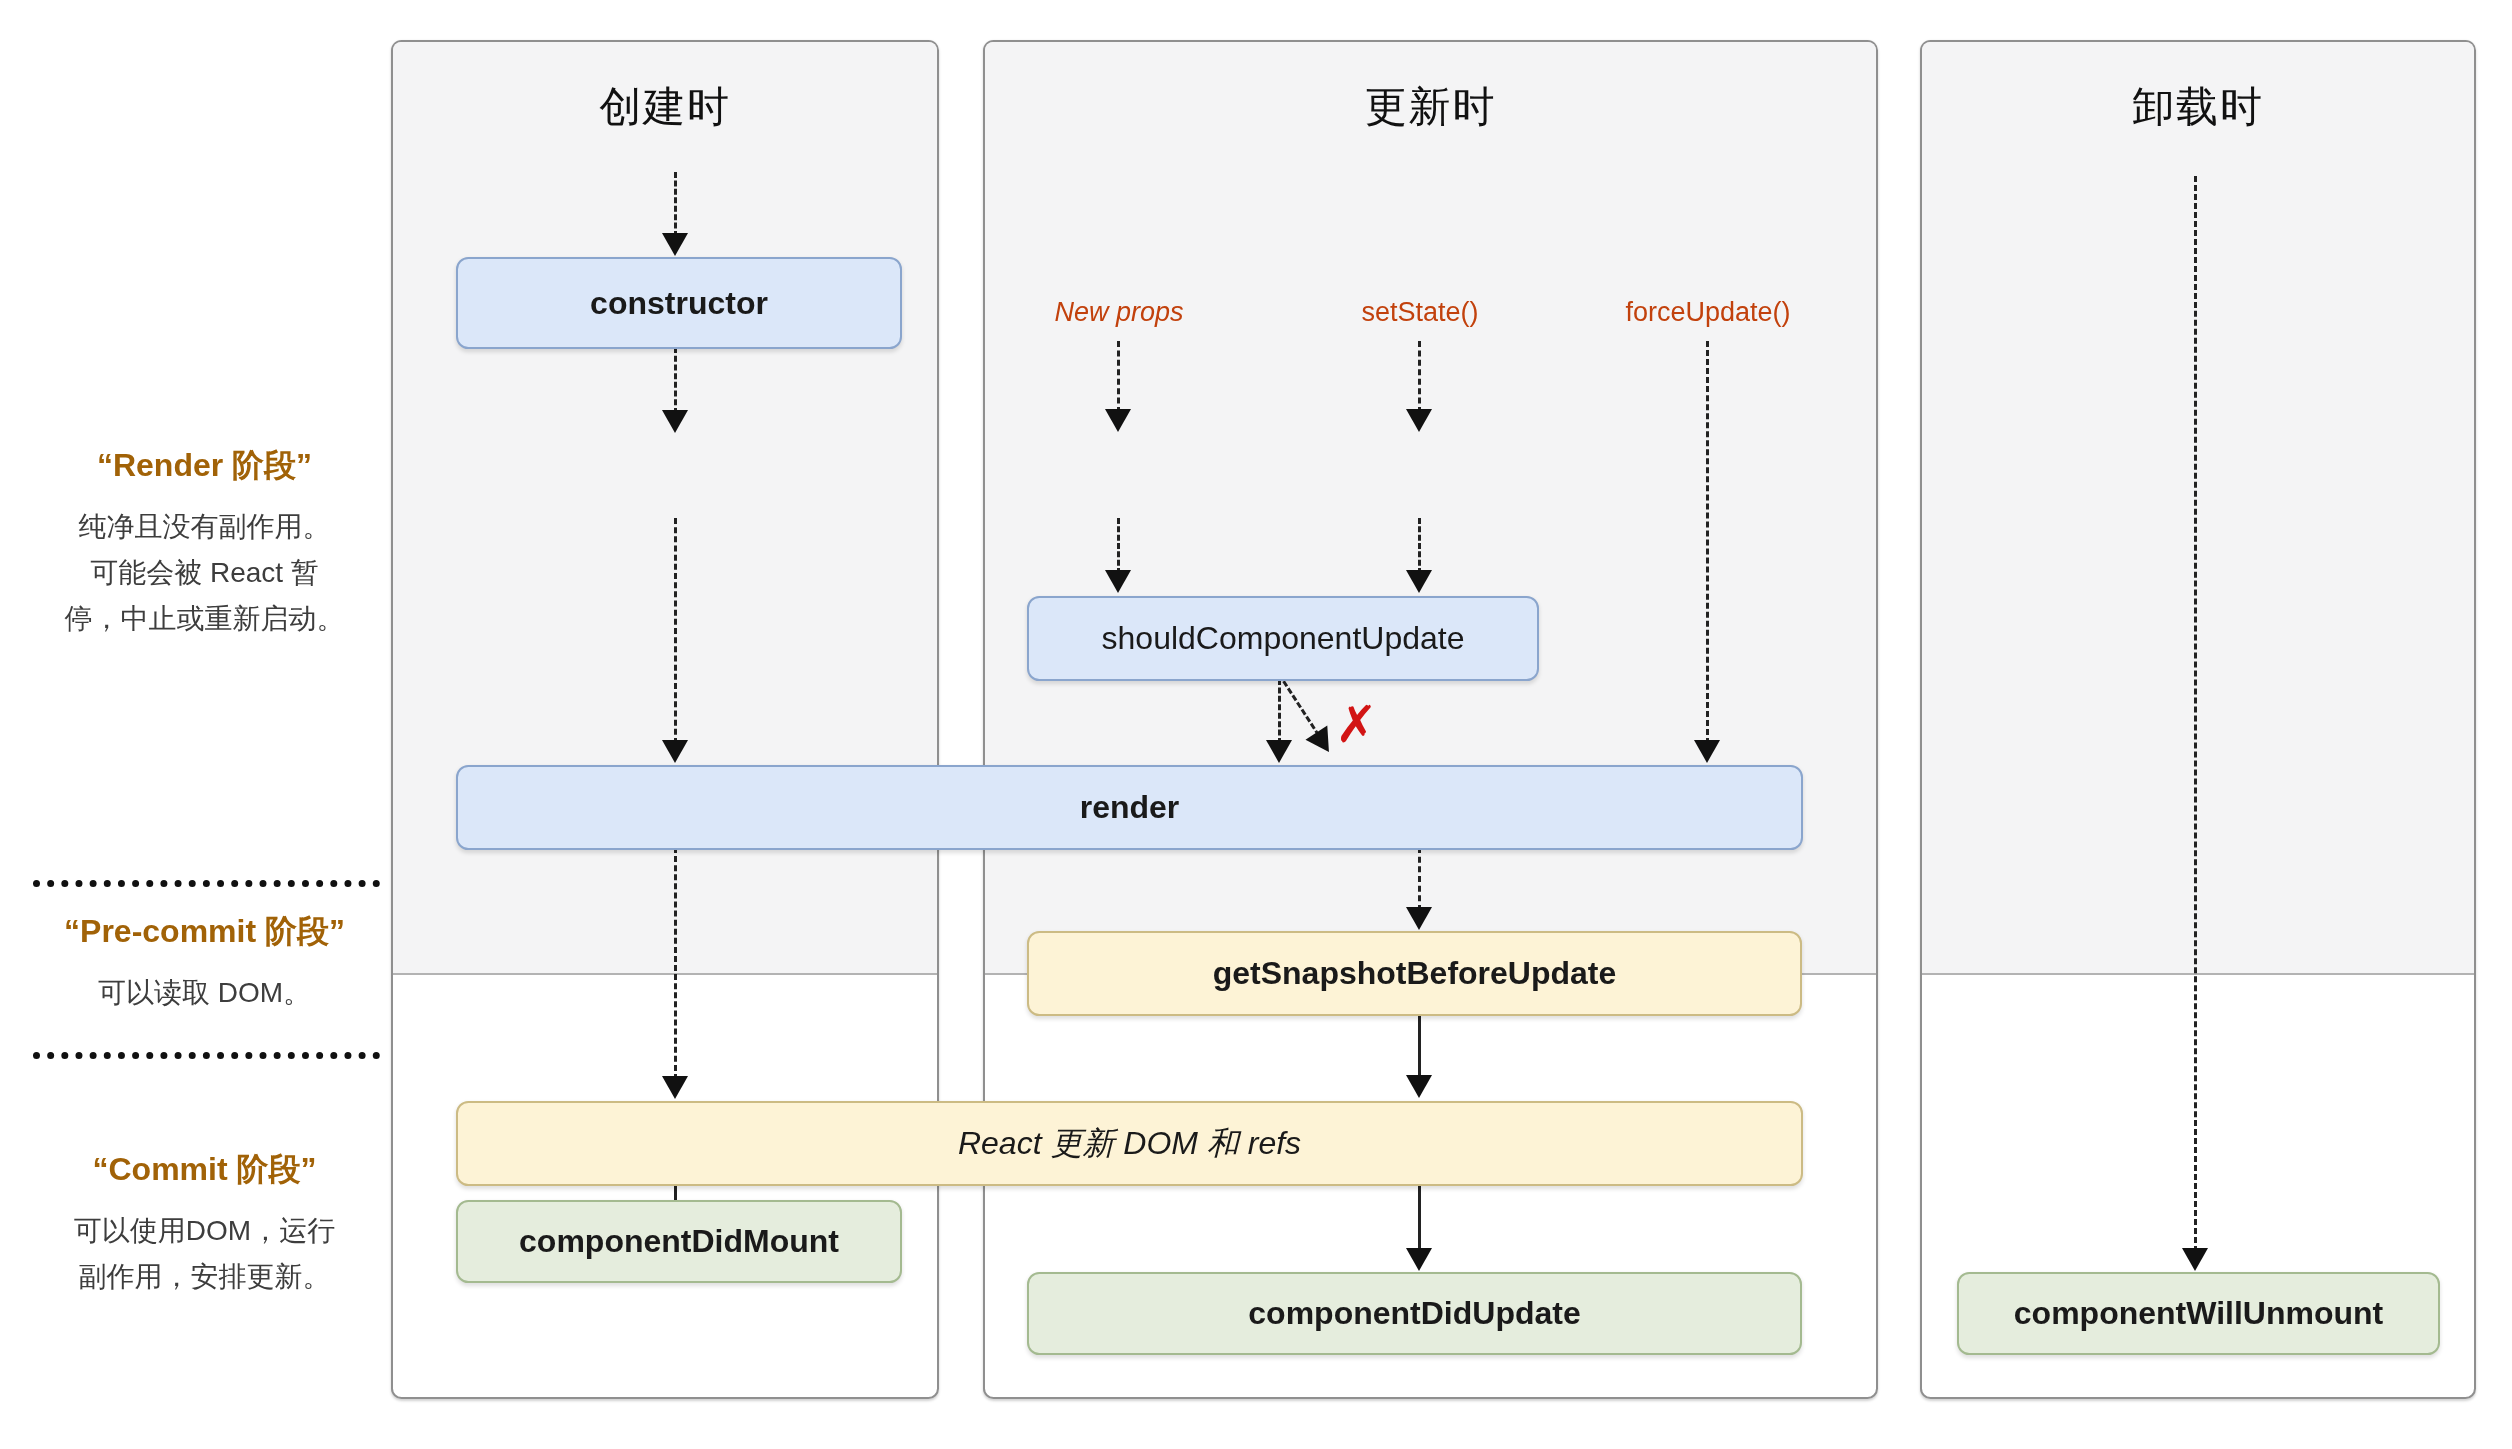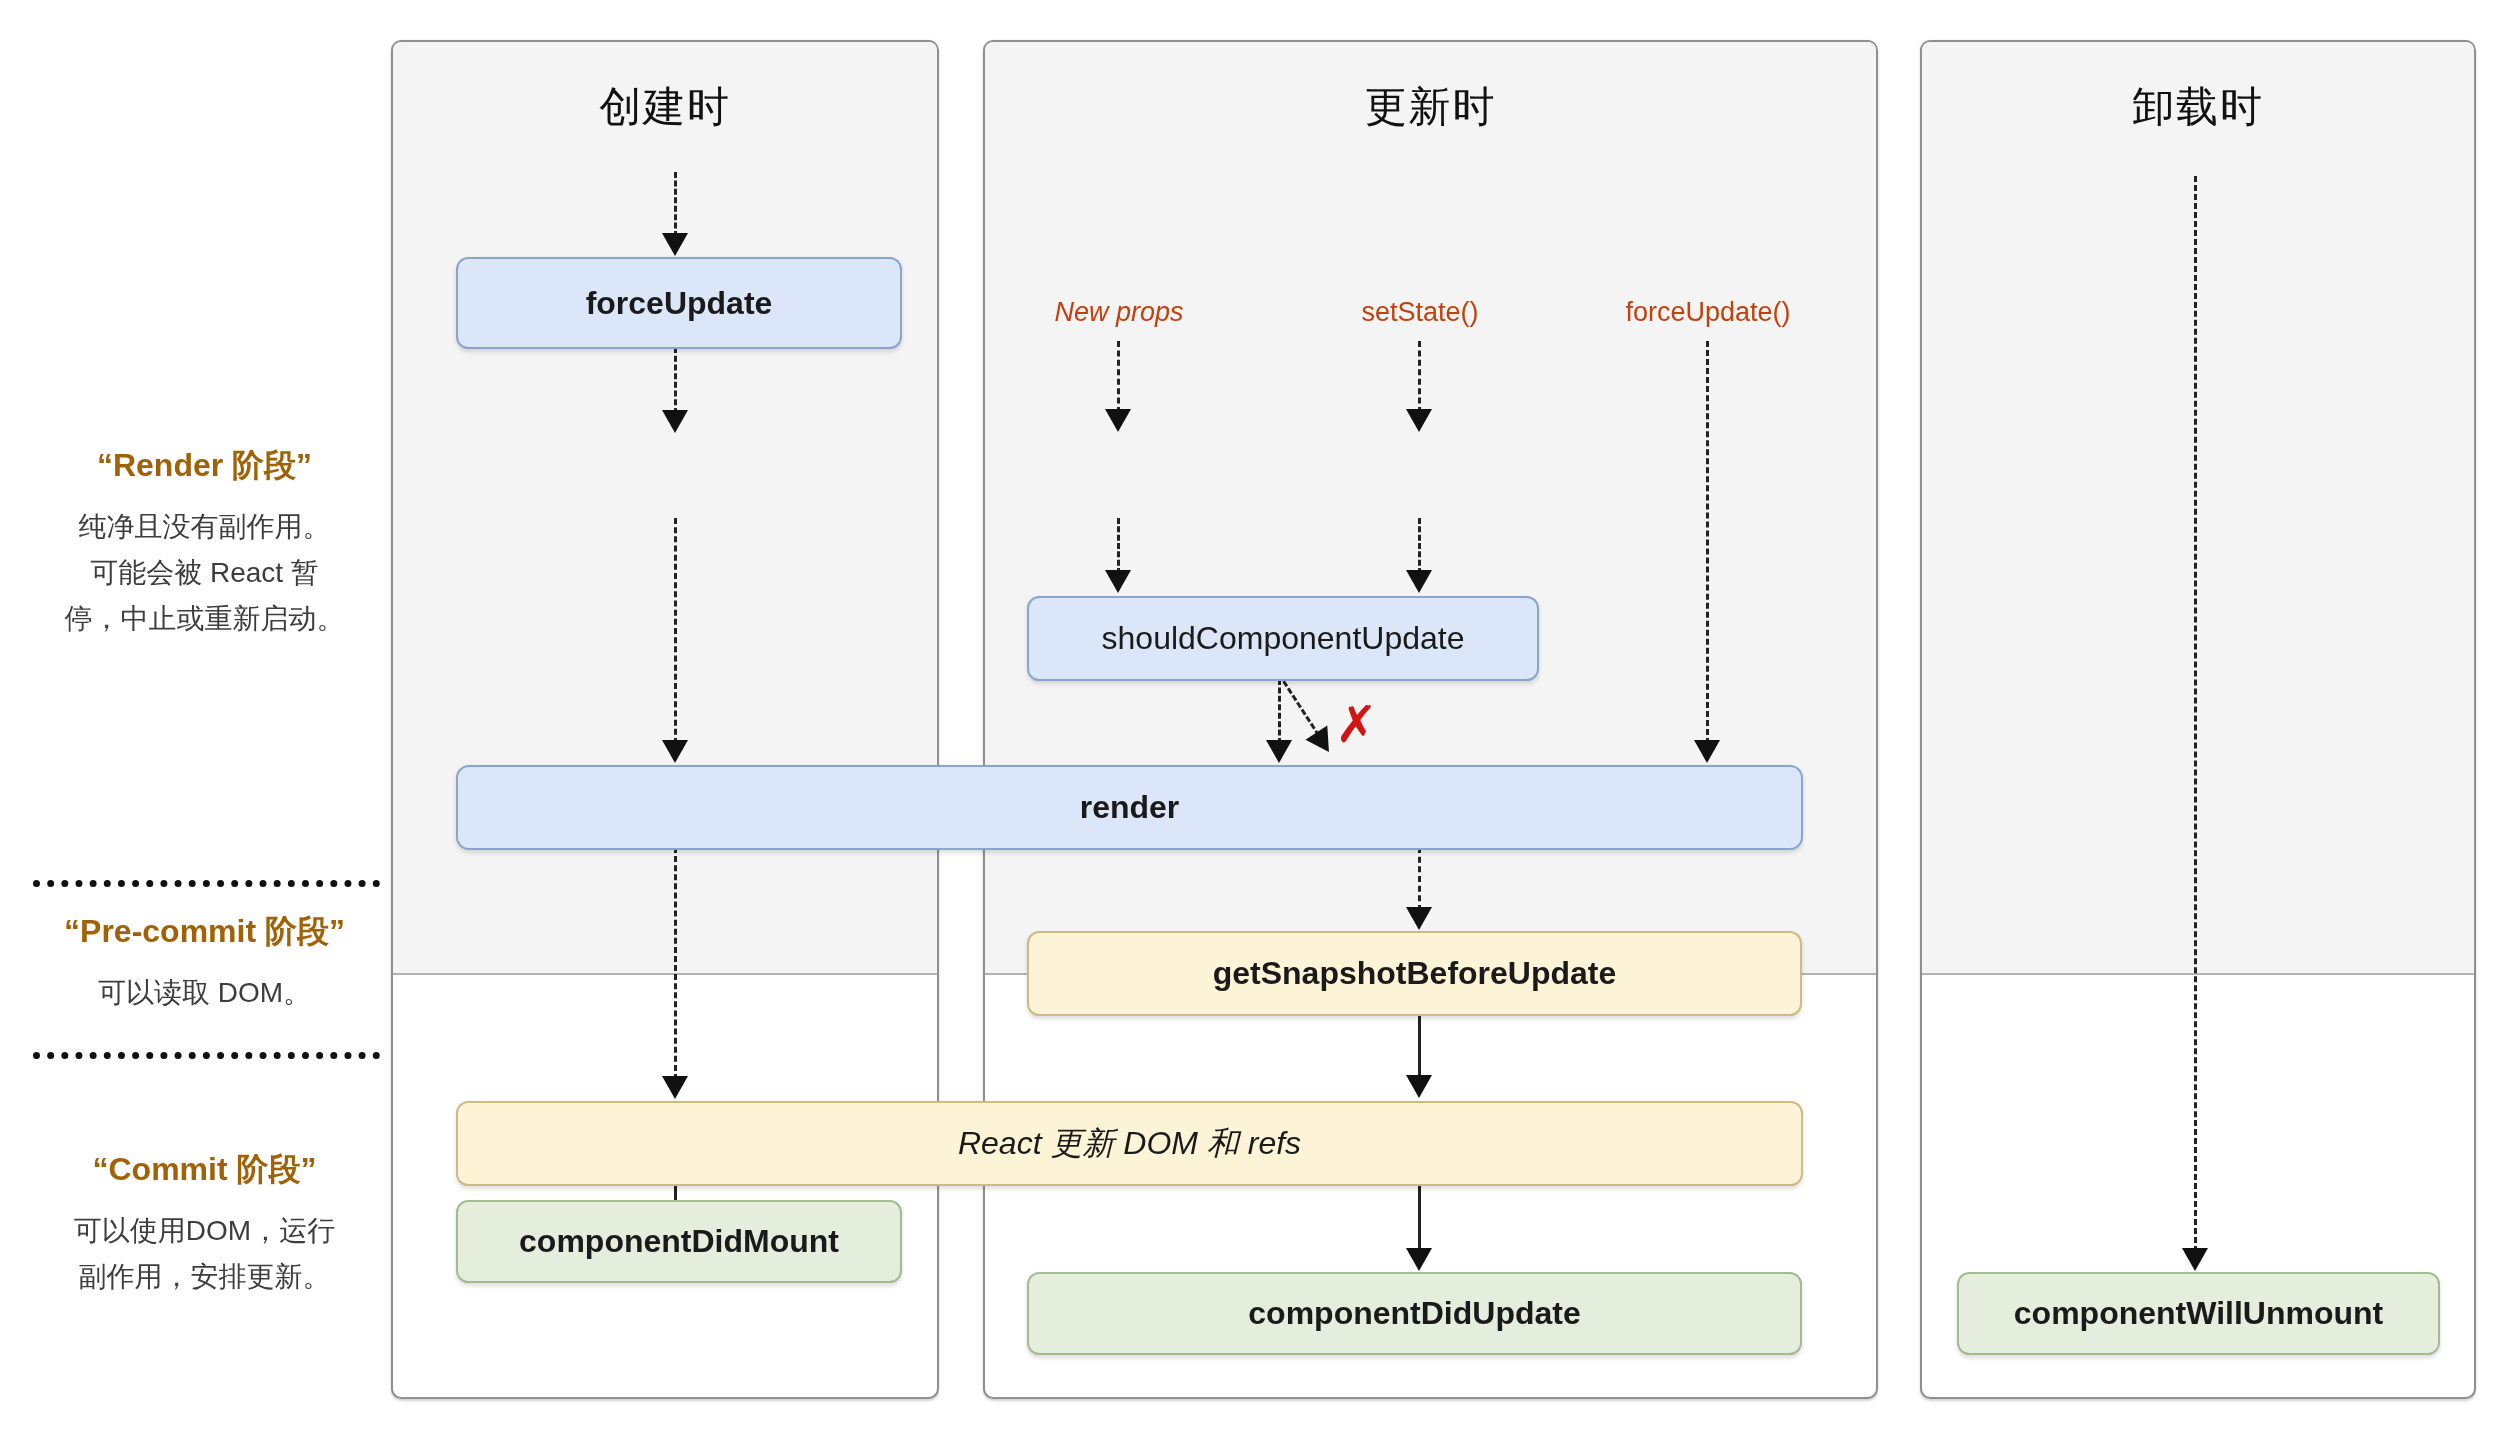--- a/index.html
+++ b/index.html
@@ -160,26 +160,26 @@
   <div class="arrow solid" style="left:1420px;top:1184px;height:87px;">
       <i class="shaft"></i>
       <i class="head"></i>
     </div>
 
   <div class="arrow dashed" style="left:2196px;top:176px;height:1095px;">
       <i class="shaft"></i>
       <i class="head"></i>
     </div>
 
-  <div class="box blue bold" style="left:456px;top:257px;width:442px;height:88px;">forceUpdate</div>
+  <div class="box blue bold" style="left:456px;top:257px;width:442px;height:88px;">constructor</div>
 
 
   <div class="box blue" style="left:1027px;top:596px;width:508px;height:81px;">shouldComponentUpdate</div>
 
-  <div class="box blue bold" style="left:456px;top:765px;width:1343px;height:81px;border-radius:13px;">render</div>
+  <div class="box blue bold" style="left:456px;top:765px;width:1343px;height:81px;">render</div>
 
   <div class="box yellow" style="left:1027px;top:931px;width:771px;height:81px;font-weight:bold;">getSnapshotBeforeUpdate</div>
 
   <div class="box yellow ital" style="left:456px;top:1101px;width:1343px;height:81px;">React 更新 DOM 和 refs</div>
 
   <div class="box green bold" style="left:456px;top:1200px;width:442px;height:79px;">componentDidMount</div>
 
   <div class="box green bold" style="left:1957px;top:1272px;width:479px;height:79px;">componentWillUnmount</div>
 
   <div class="box green bold" style="left:1027px;top:1272px;width:771px;height:79px;">componentDidUpdate</div>

